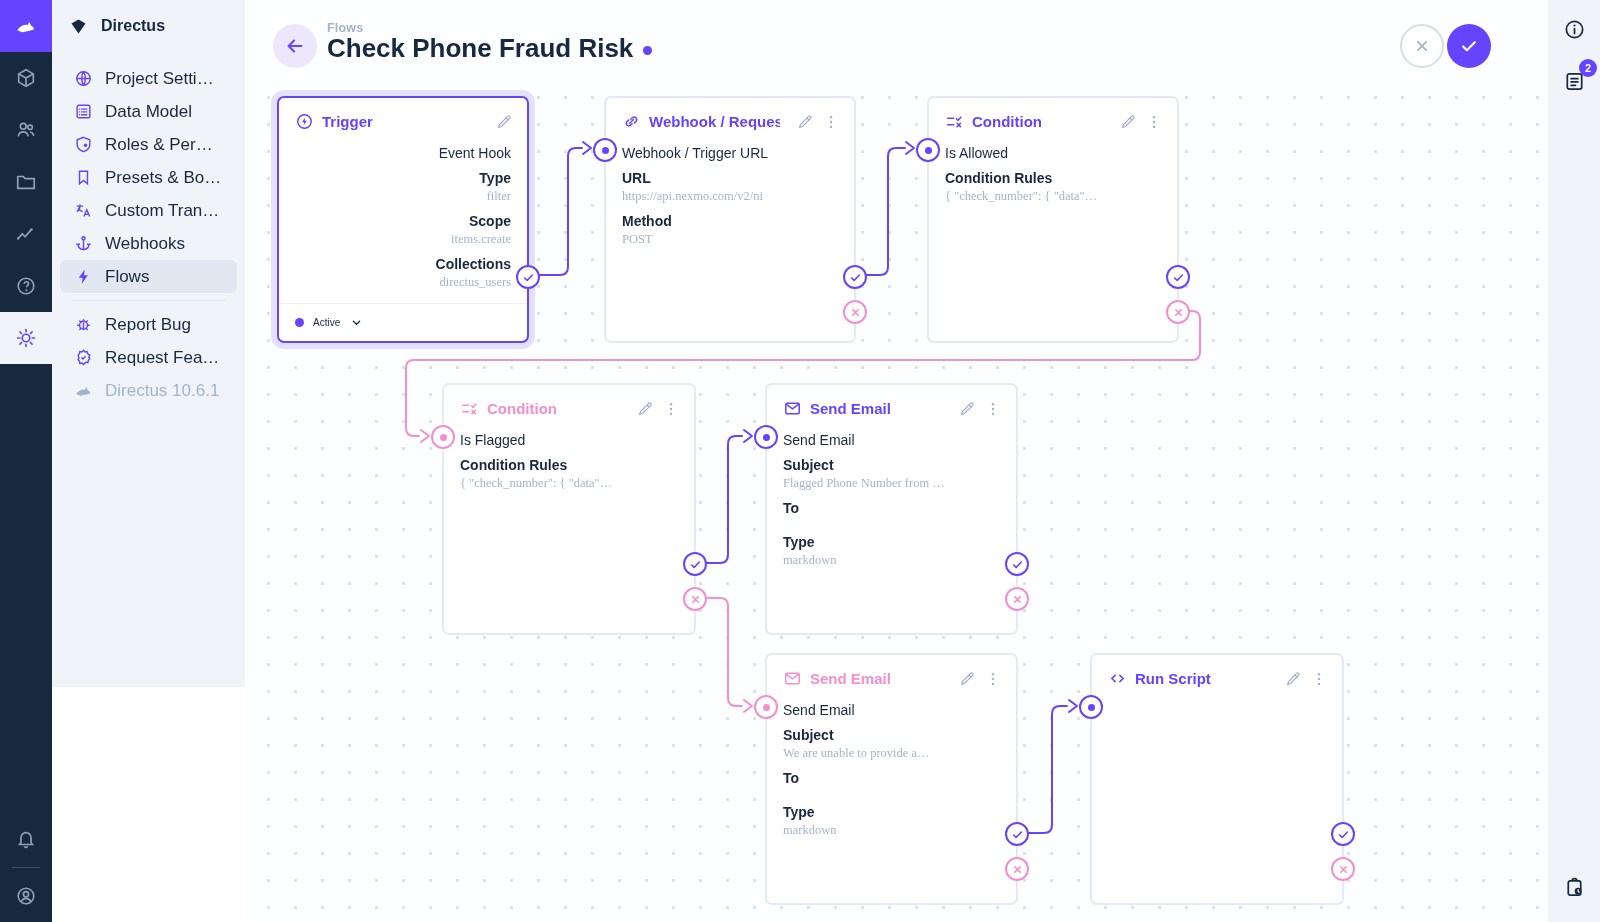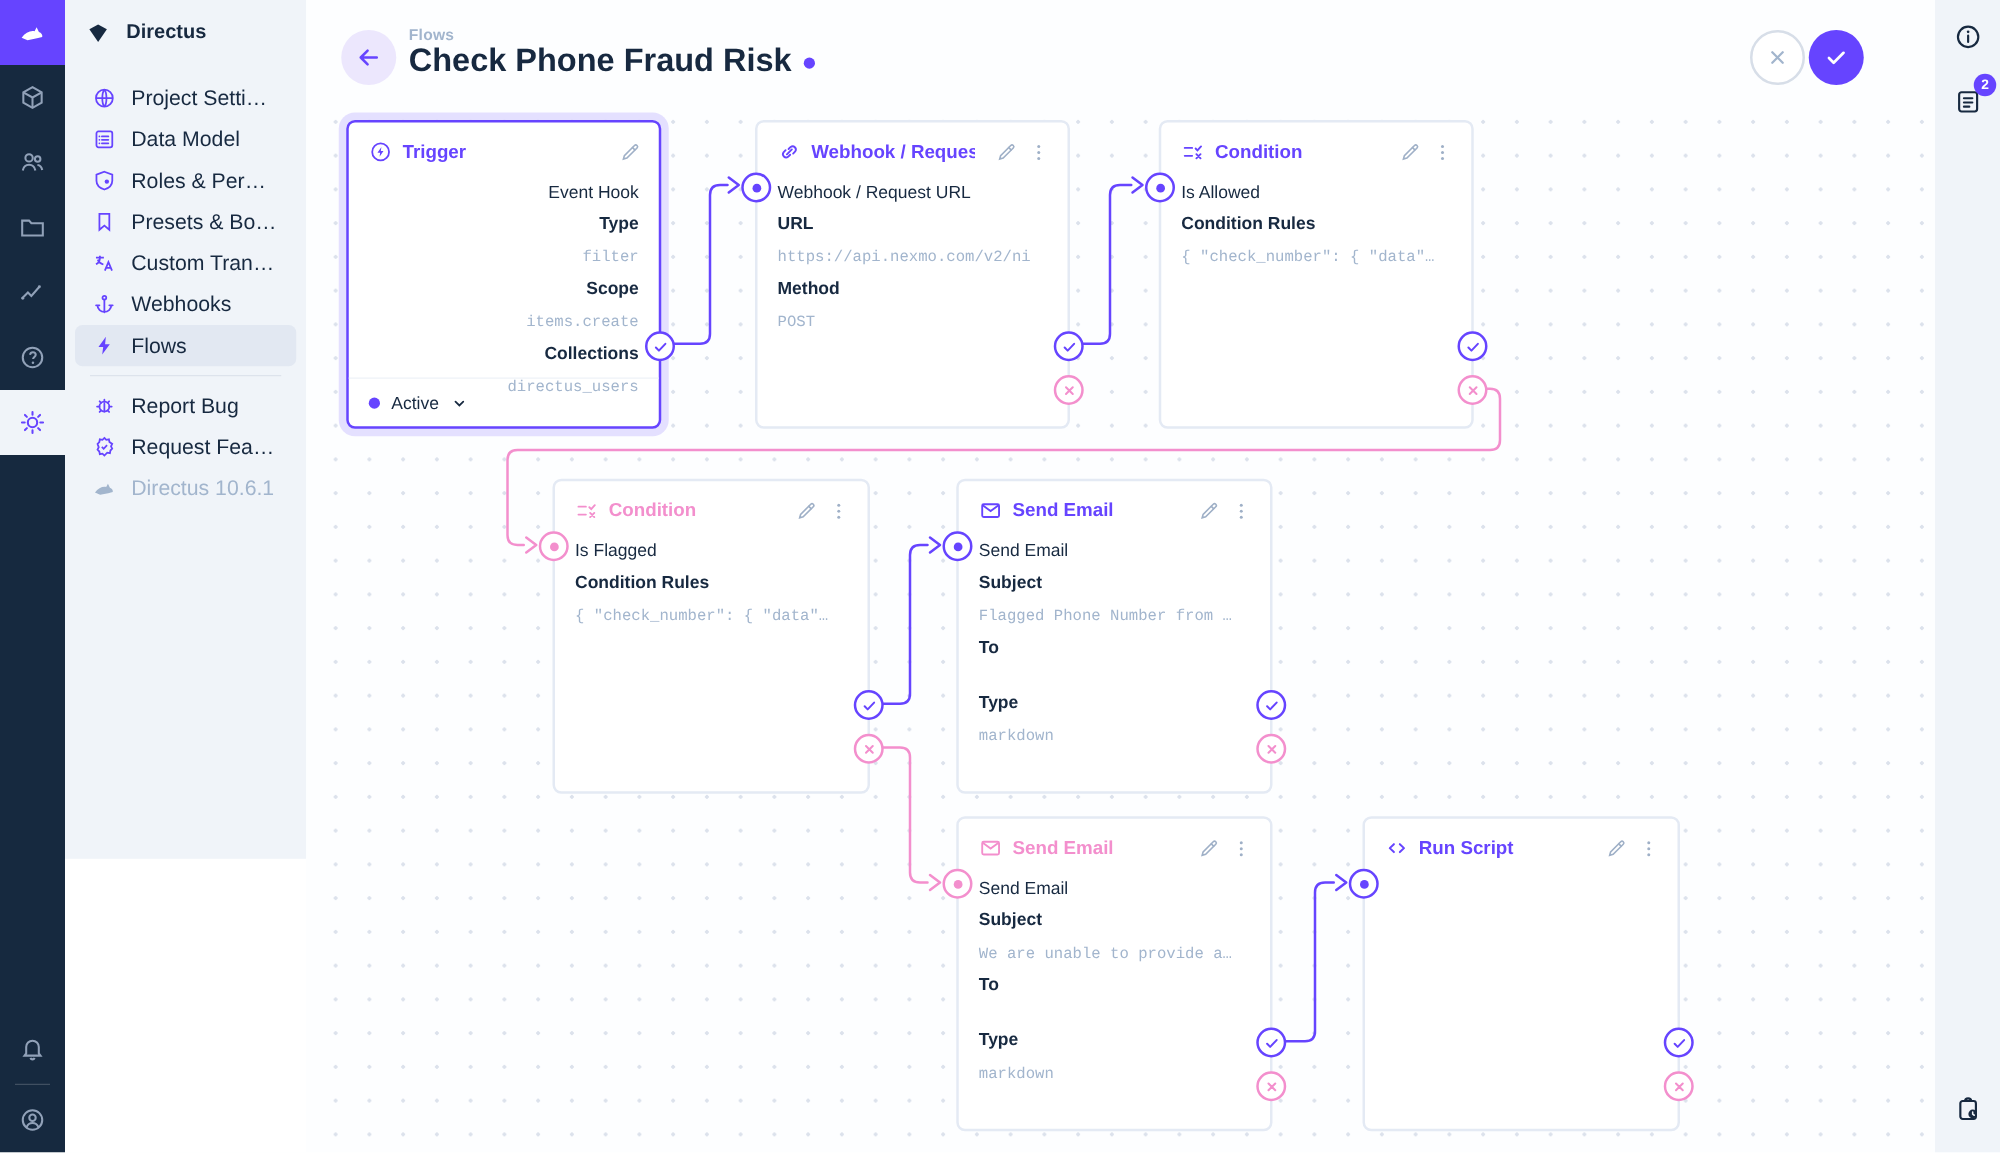--- a/index.html
+++ b/index.html
@@ -66,23 +66,23 @@
   .card-head .hicon { color:#6644FF; display:flex; }
   .card-head .hicon svg { width:19px; height:19px; }
   .card-head .htitle { font-size:15px; font-weight:bold; color:#6644FF; white-space:nowrap; overflow:hidden; flex:0 1 auto; }
   .card.pink .card-head .hicon, .card.pink .card-head .htitle { color:#F38FCD; }
   .hspacer { flex:1; }
   .hbtn { color:#9FB0C7; display:flex; cursor:pointer; }
   .hbtn svg { width:18px; height:18px; }
   .card-body { padding:8px 16px 0 16px; }
   .op-name { font-size:14px; color:#172940; margin-top:6px; }
   .f-label { font-size:14px; font-weight:bold; color:#172940; margin-top:9px; }
-  .f-value { font-family:Liberation Mono, monospace; font-size:12.5px; color:#A2B5CD; margin-top:13px; white-space:nowrap; overflow:hidden; }
+  .f-value { font-family:Liberation Serif, serif; font-size:12.5px; color:#A2B5CD; margin-top:3px; white-space:nowrap; overflow:hidden; }
   .f-value:empty { height:6px; }
-  .card-foot { position:absolute; left:0; right:0; bottom:0; border-top:1px solid #EEF2F7; padding:11px 16px; display:flex; align-items:center; gap:9px; font-size:14px; cursor:pointer; }
+  .card-foot { position:absolute; left:0; right:0; bottom:0; border-top:1px solid #EEF2F7; padding:11px 16px; display:flex; align-items:center; gap:9px; font-size:10px; cursor:pointer; }
   .status-dot { width:9px; height:9px; border-radius:50%; background:#6644FF; }
   .card-foot svg { width:15px; height:15px; color:#172940; }
 
   
   .port { position:absolute; width:24px; height:24px; border-radius:50%; background:#fff; border:2px solid #6644FF; display:flex; align-items:center; justify-content:center; }
   .port svg { width:13px; height:13px; }
   .port.in  { left:-13px; top:40px; }
   .port.ok  { right:-13px; top:167px; }
   .port.no  { right:-13px; top:202px; border-color:#F38FCD; }
   .port .indot { width:7px; height:7px; border-radius:50%; background:#6644FF; }
@@ -339,21 +339,21 @@
           </span>
         <span class="hbtn">
             <svg viewBox="0 0 24 24" fill="currentColor">
               <circle cx="12" cy="5.5" r="1.6"></circle>
               <circle cx="12" cy="12" r="1.6"></circle>
               <circle cx="12" cy="18.5" r="1.6"></circle>
             </svg>
           </span>
       </div>
       <div class="card-body">
-        <div class="op-name">Webhook / Request URL</div>
+        <div class="op-name">Webhook / Trigger URL</div>
         <div class="f-label">URL</div>
         <div class="f-value">https://api.nexmo.com/v2/ni</div>
         <div class="f-label">Method</div>
         <div class="f-value">POST</div>
       </div>
       <span class="port in">
           <span class="indot"></span>
         </span>
       <span class="port ok">
           <svg viewBox="0 0 24 24" fill="none" stroke="currentColor" stroke-width="3" stroke-linecap="round" stroke-linejoin="round">

